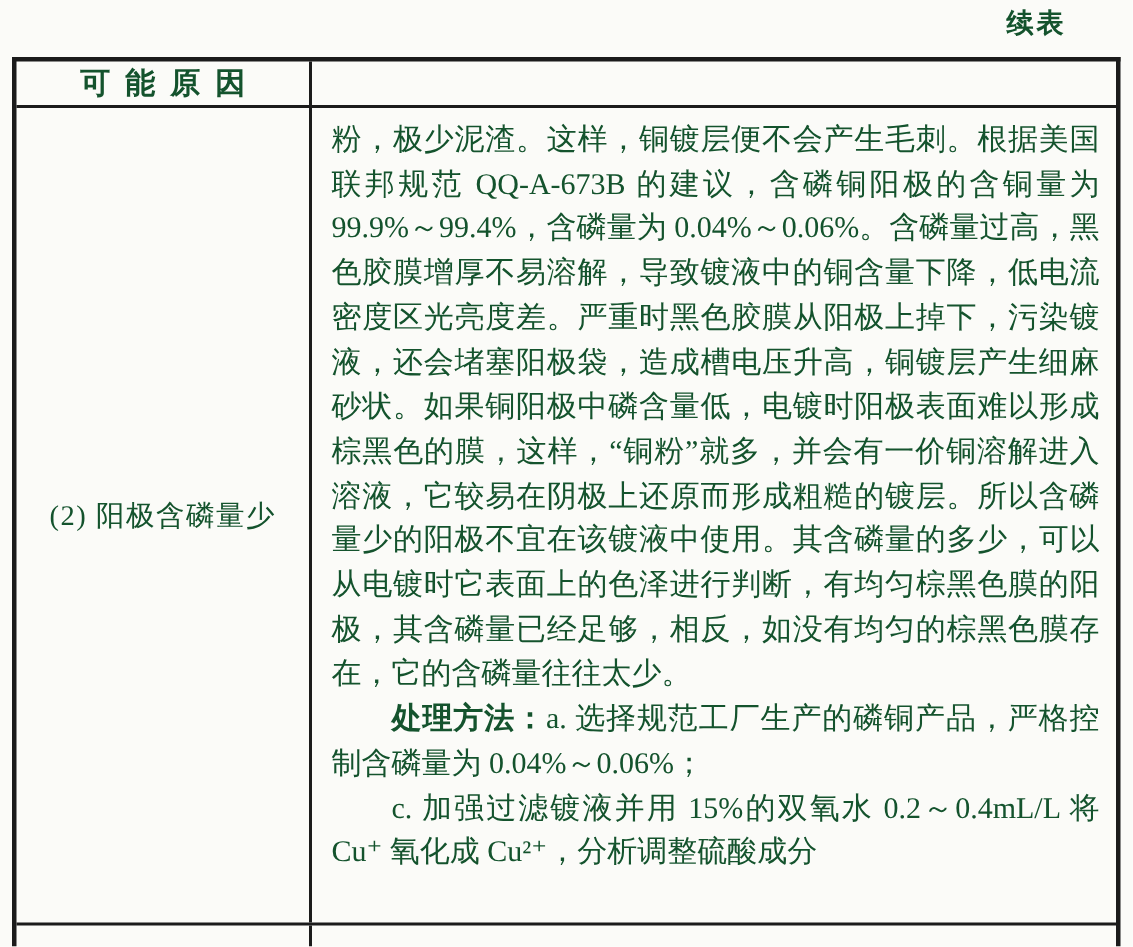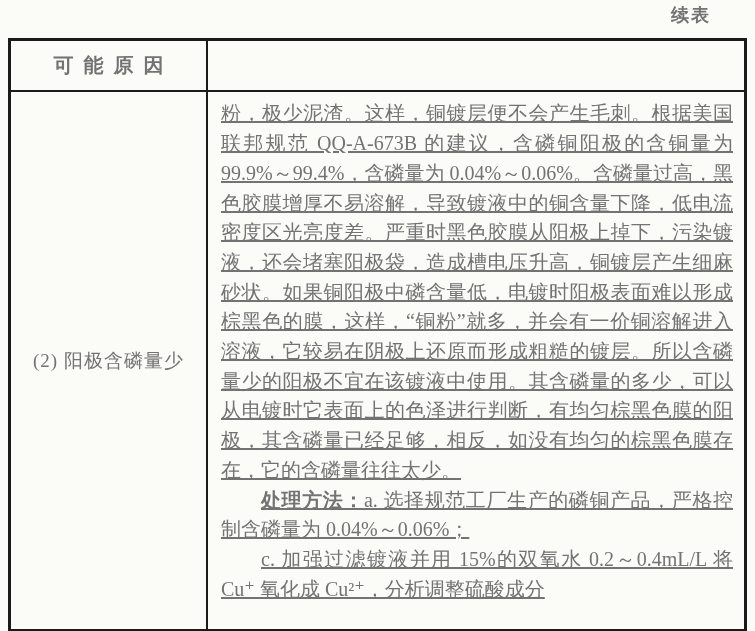--- a/index.html
+++ b/index.html
@@ -1,21 +1,21 @@
 <!DOCTYPE html>
 <html><head>
 <meta charset="utf-8">
 <style>
   html, body { margin: 0; padding: 0; }
   .page {
     position: relative;
     width: 755px;
     height: 631px;
     background: #fbfbf8;
-    color: #737373;
+    color: #14532d;
     font-family: "Liberation Serif", "DejaVu Serif", serif;
     overflow: hidden;
   }
   .continued-label {
     position: absolute;
     top: 3px;
     right: 44px;
     font-size: 18px;
     font-weight: bold;
     letter-spacing: 2px;
@@ -27,21 +27,21 @@
     width: 739px;
     height: 593px;
     box-sizing: border-box;
     border: 3px solid #1b1b1b;
     border-bottom: none;
     display: flex;
     flex-direction: column;
   }
   .row { display: flex; box-sizing: border-box; }
   .header-row {
-    height: 52px;
+    height: 31px;
     border-bottom: 2px solid #1b1b1b;
   }
   .body-row {
     height: 545px;
     border-bottom: 2px solid #1b1b1b;
   }
   .stub-row { flex: 1; }
   .cell { box-sizing: border-box; }
   .cell-left {
     width: 197px;
@@ -64,21 +64,21 @@
   .cause-cell {
     font-size: 19px;
     letter-spacing: 1px;
   }
   .analysis-cell {
     padding: 7px 11px 0 13px;
     font-size: 20px;
     line-height: 29.7px;
     text-align: justify;
   }
-  .para { margin: 0; text-decoration: underline; }
+  .para { margin: 0; }
   .para-indent { text-indent: 2em; }
   .bold { font-weight: bold; }
 </style>
 </head>
 <body>
 
 <div class="page">
 
   <div class="continued-label">续表</div>
 

